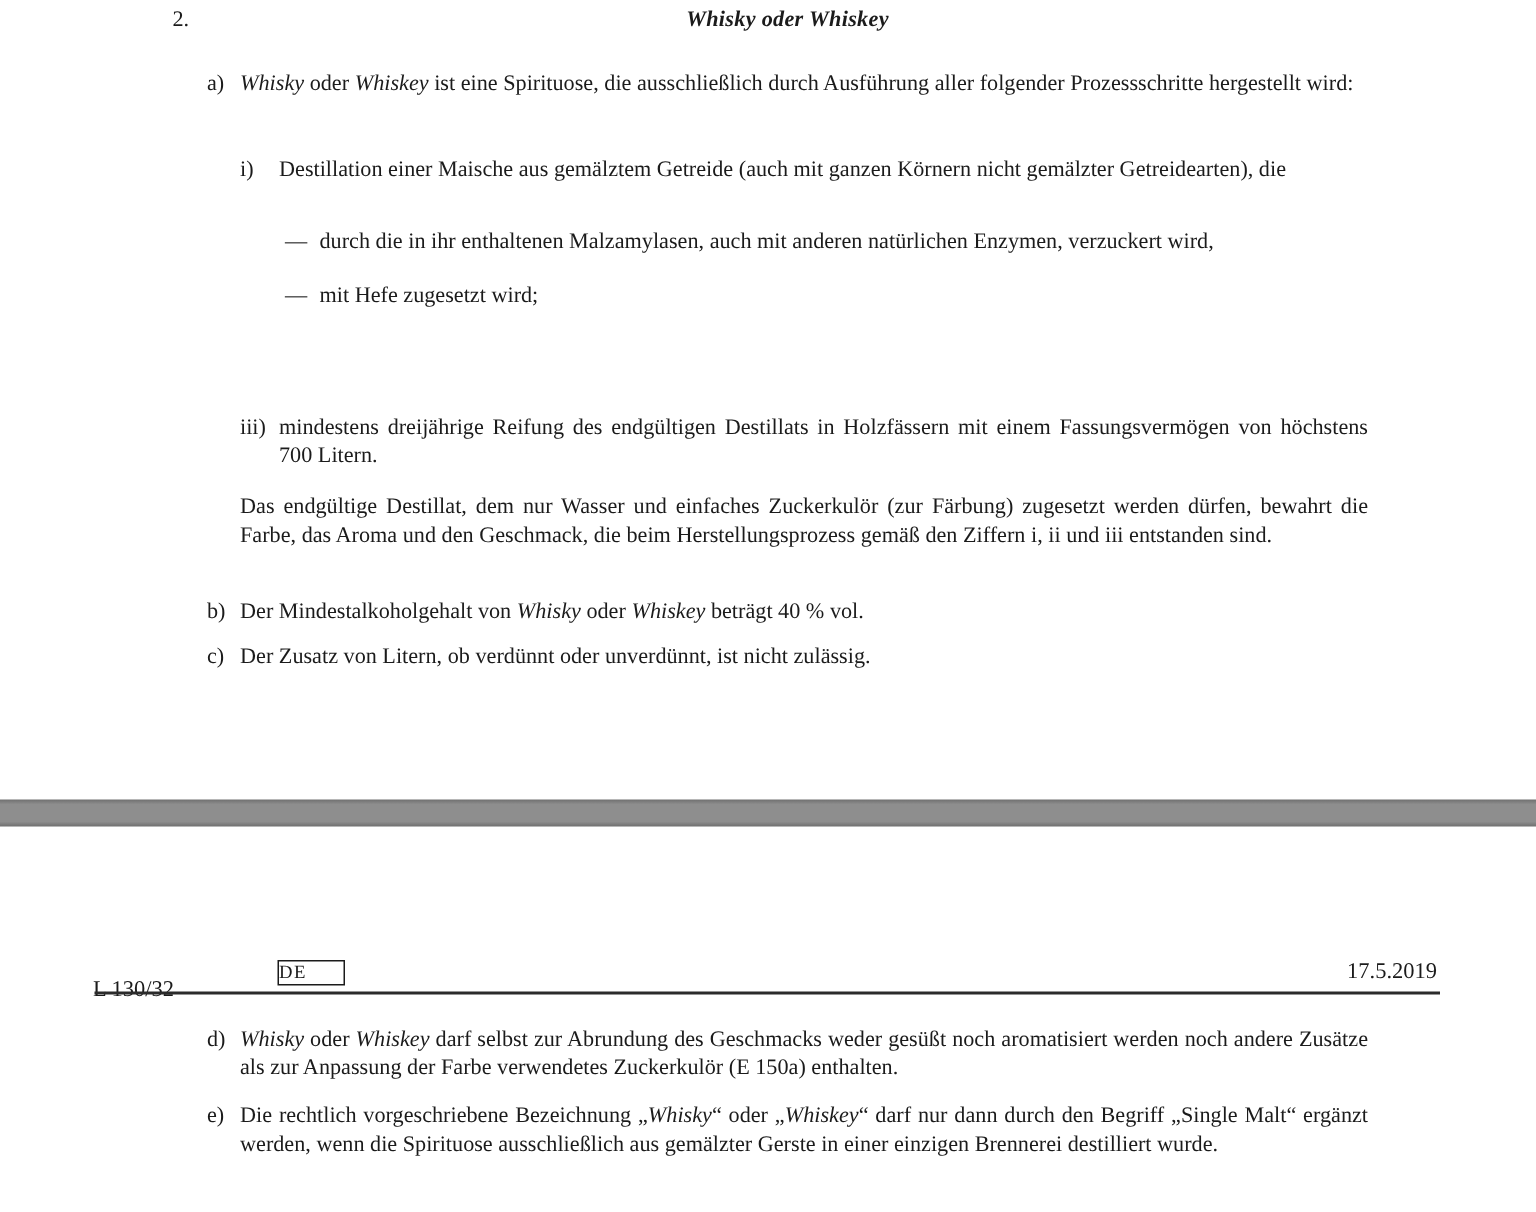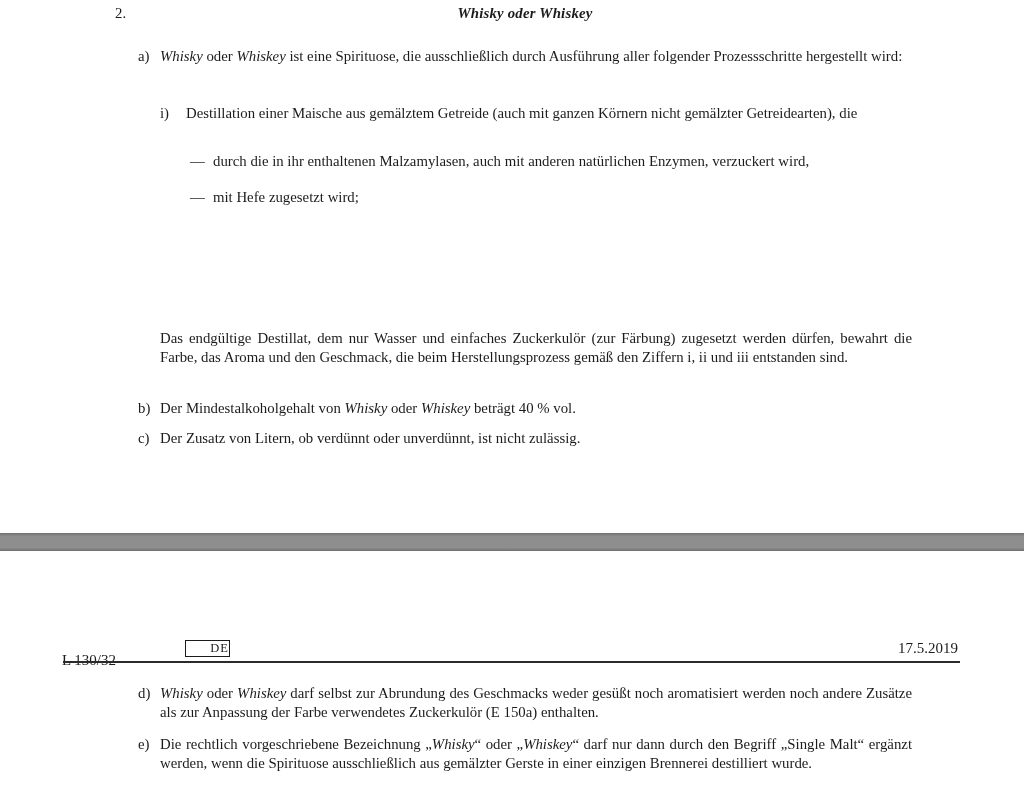--- a/index.html
+++ b/index.html
@@ -64,21 +64,21 @@
     left: 62px;
     top: 12px;
   }
   .page-header .langbox {
     position: absolute;
     left: 185px;
     top: 1px;
     width: 43px;
     height: 15px;
     border: 1.5px solid #1b1b1b;
-    text-align: right;
+    text-align: left;
     font-size: 12.5px;
     line-height: 15px;
     letter-spacing: 1px;
   }
   .page-header .journal {
     position: absolute;
     left: 0;
     top: 0;
     width: 100%;
     text-align: center;
@@ -121,20 +121,24 @@
     <span class="lbl">—</span>
     <span class="txt">durch die in ihr enthaltenen Malzamylasen, auch mit anderen natürlichen Enzymen, verzuckert wird,</span>
   </div>
 
   <div class="block lvl-dash" style="top:188px">
     <span class="lbl">—</span>
     <span class="txt">mit Hefe zugesetzt wird;</span>
   </div>
 
 
+  <div class="block lvl-i" style="top:276px">
+    <span class="lbl">iii)</span>
+    <span class="txt">mindestens dreijährige Reifung des endgültigen Destillats in Holzfässern mit einem Fassungsvermögen von höchstens 700 Litern.</span>
+  </div>
 
   <div class="block lvl-a" style="top:329px">
     <span class="lbl"></span>
     <span class="txt">Das endgültige Destillat, dem nur Wasser und einfaches Zuckerkulör (zur Färbung) zugesetzt werden dürfen, bewahrt die Farbe, das Aroma und den Geschmack, die beim Herstellungsprozess gemäß den Ziffern i, ii und iii entstanden sind.</span>
   </div>
 
   <div class="block lvl-a" style="top:399px">
     <span class="lbl">b)</span>
     <span class="txt">Der Mindestalkoholgehalt von <i>Whisky</i> oder <i>Whiskey</i> beträgt 40 % vol.</span>
   </div>

